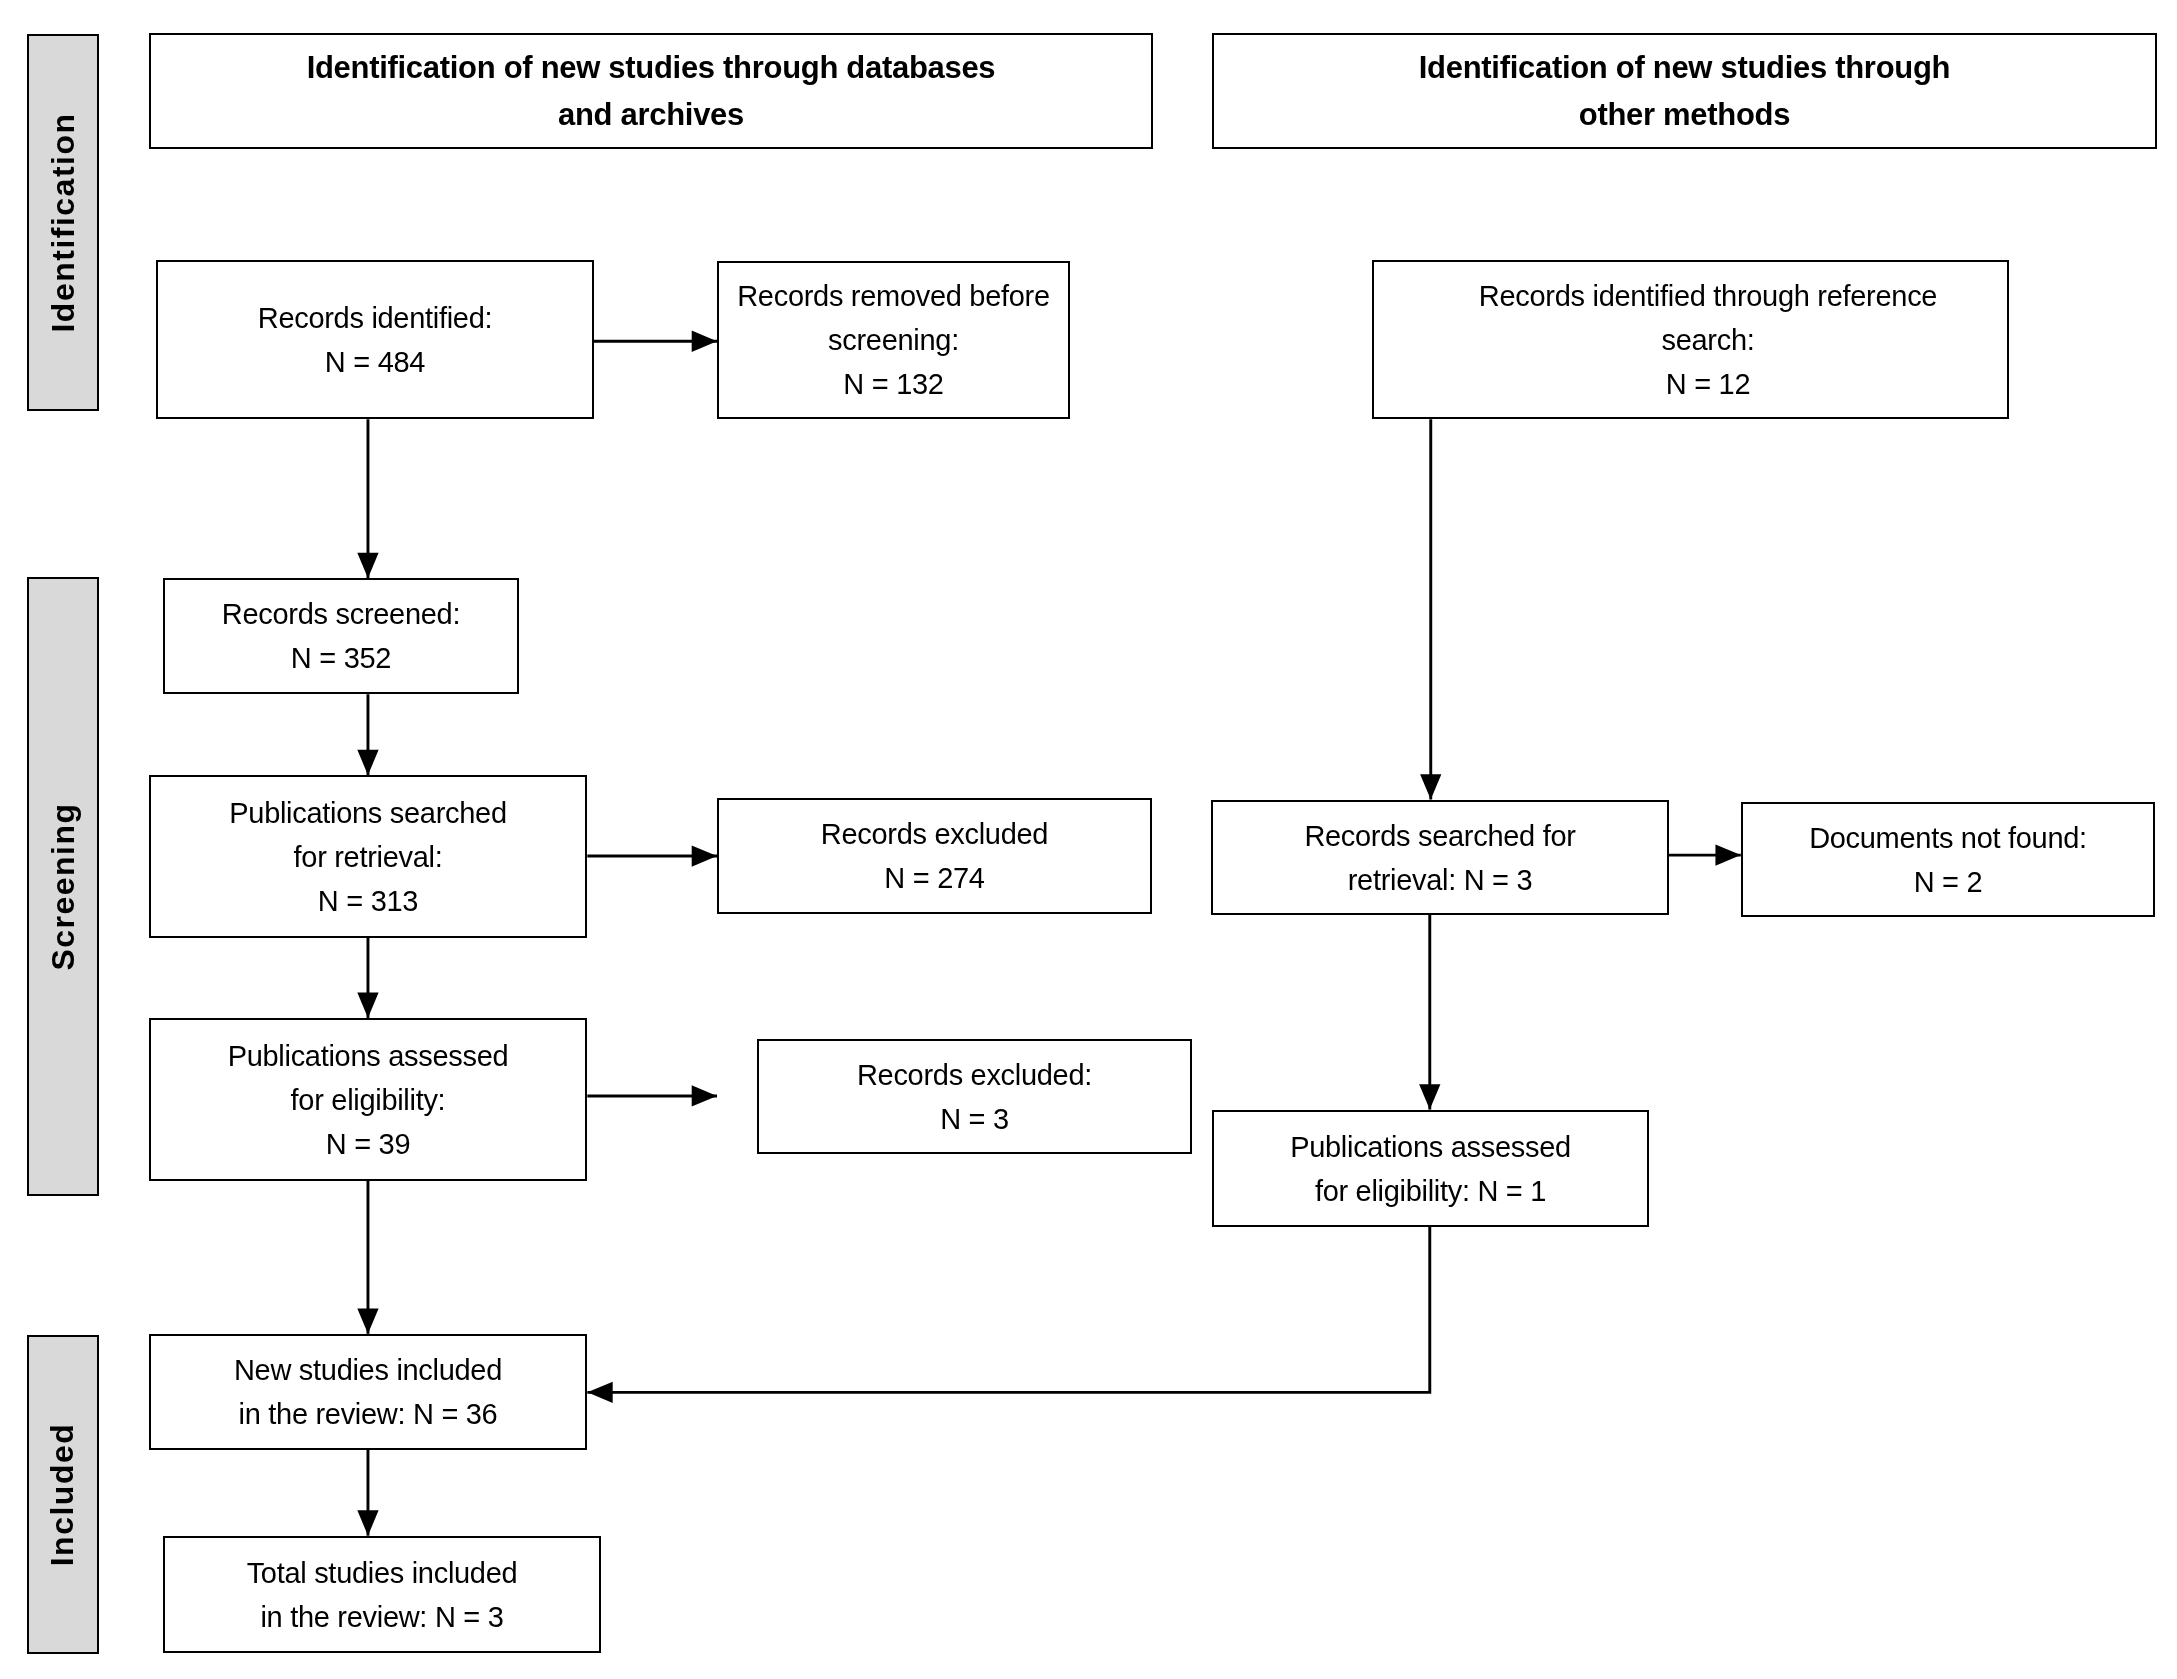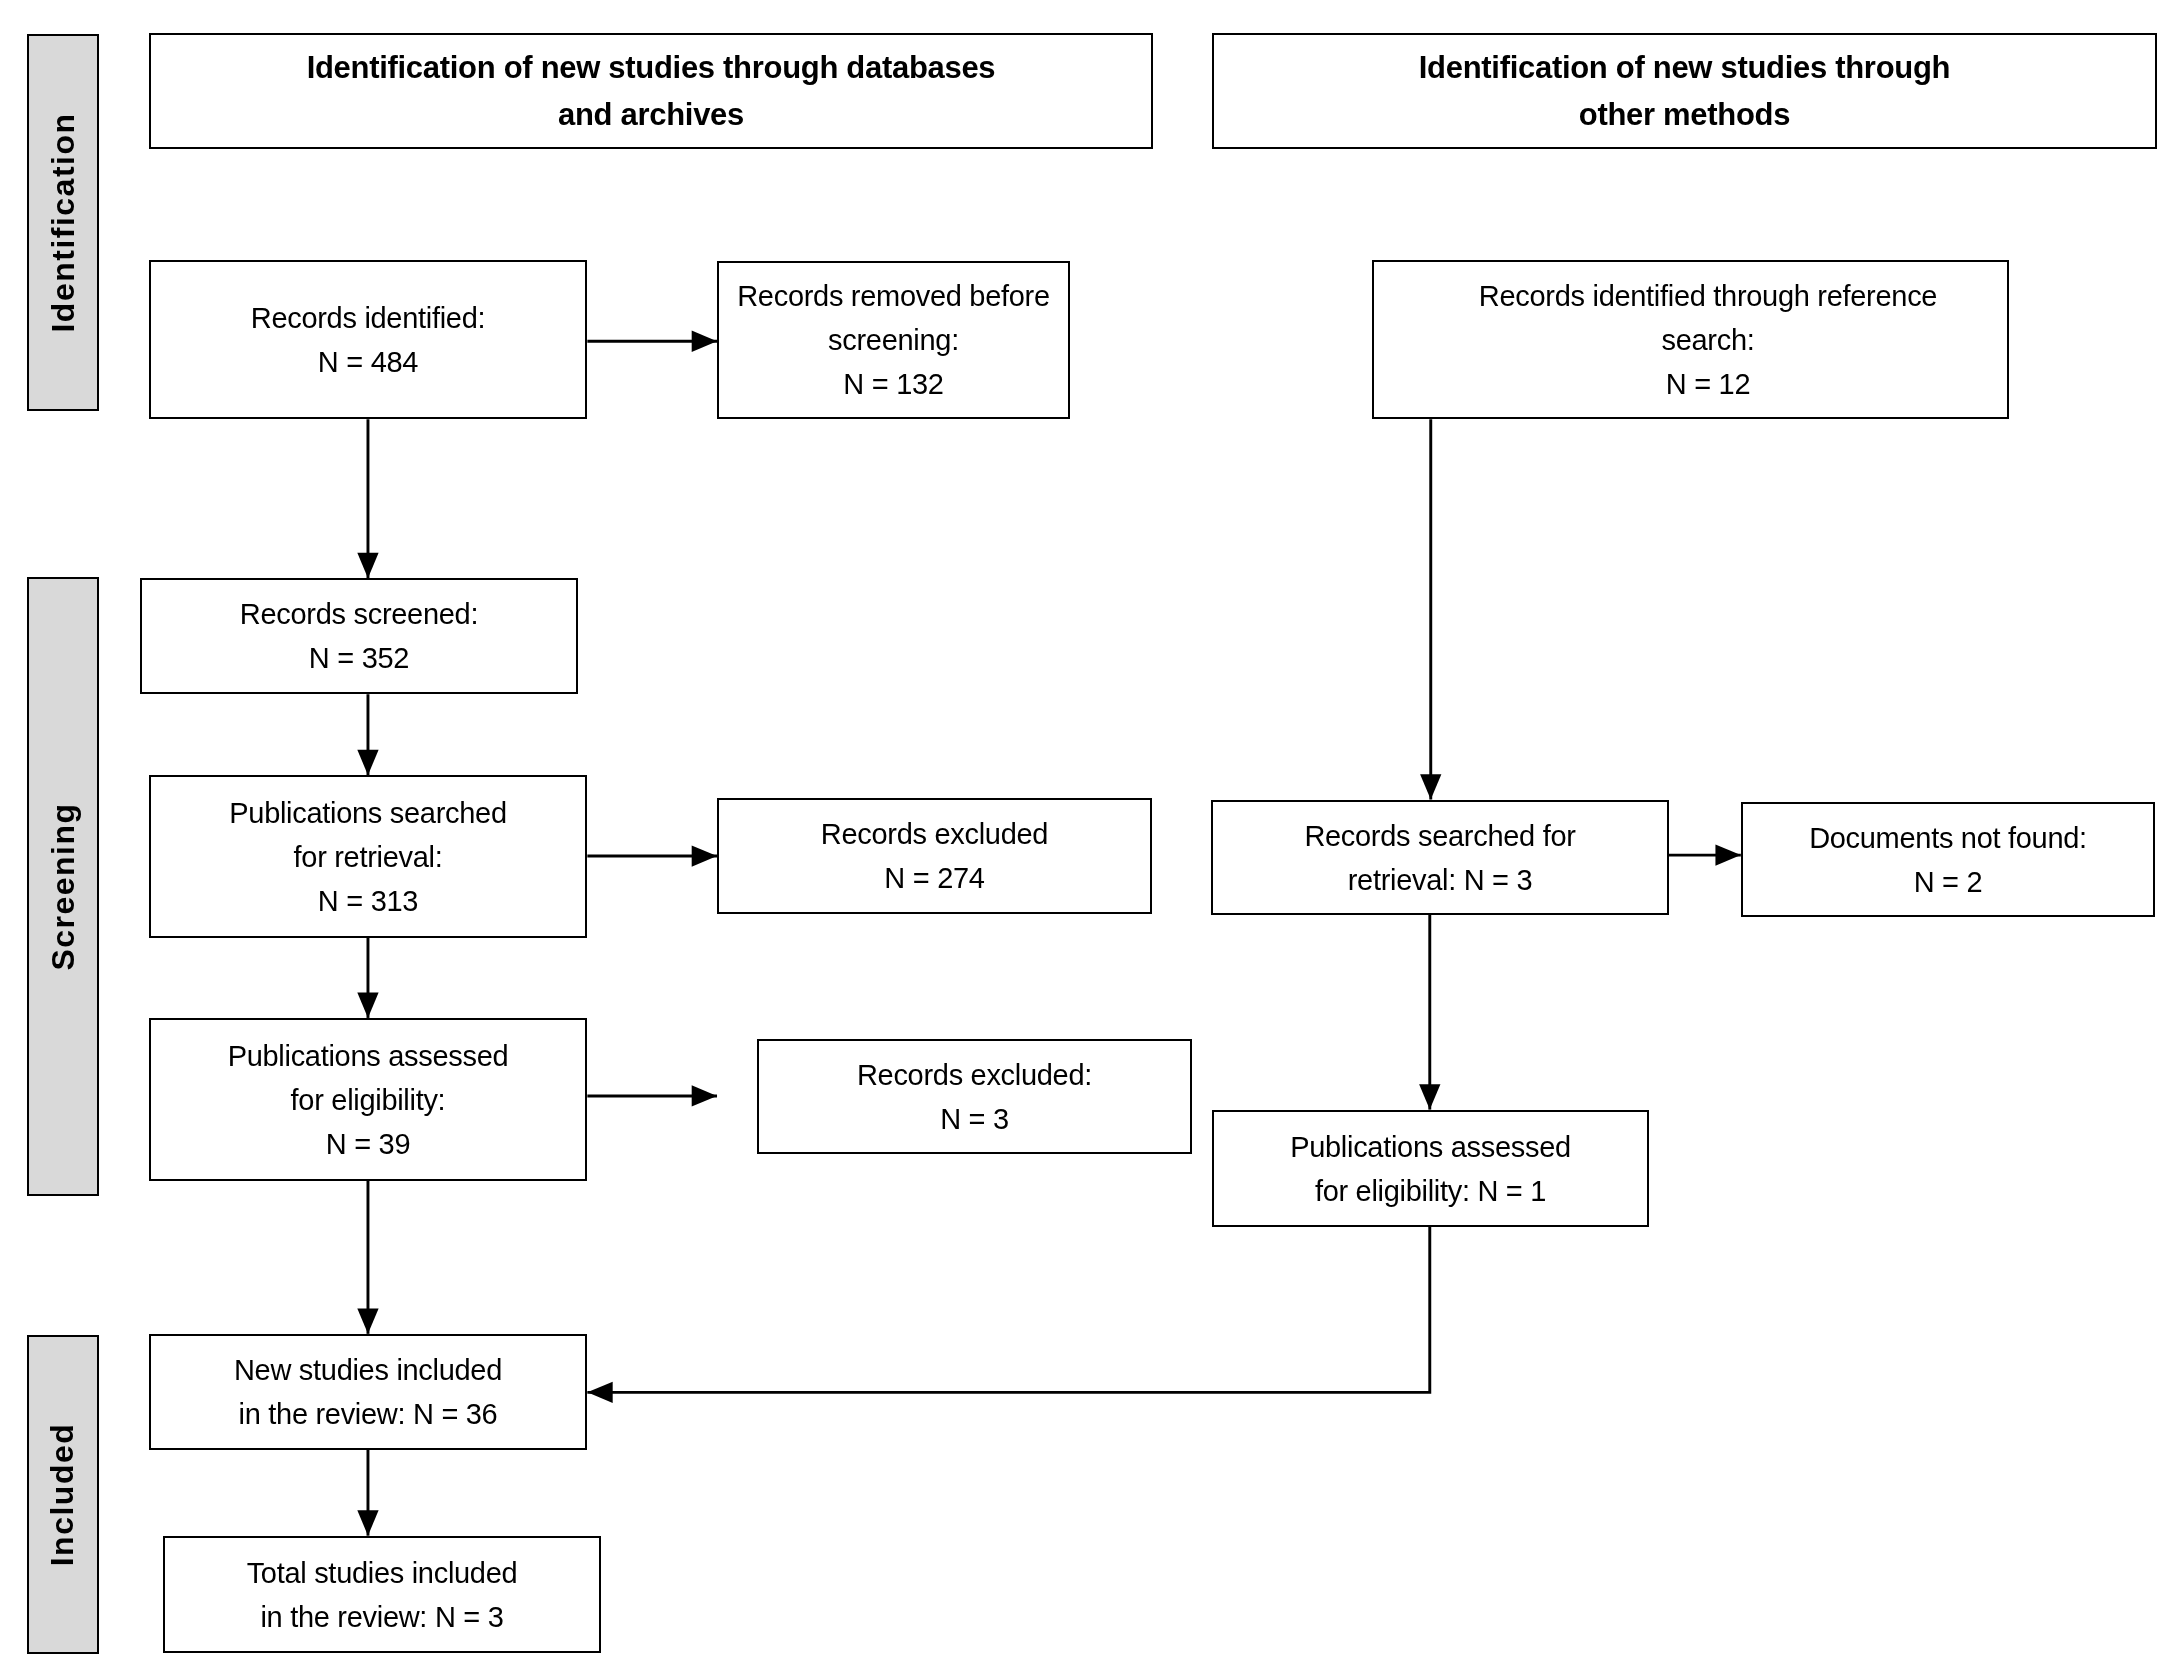--- a/index.html
+++ b/index.html
@@ -76,22 +76,22 @@
   
   #hdr-databases     { left: 149px;  top: 33px; width: 1004px; height: 116px; }
   #hdr-other-methods { left: 1212px; top: 33px; width: 945px;  height: 116px; }
 
   
   #stage-identification { left: 27px; top: 34px;   width: 72px; height: 377px; }
   #stage-screening      { left: 27px; top: 577px;  width: 72px; height: 619px; }
   #stage-included       { left: 27px; top: 1335px; width: 72px; height: 319px; }
 
   
-  #box-records-identified     { left: 149px; top: 260px;  width: 438px; height: 159px; }
-  #box-records-screened       { left: 140px; top: 578px;  width: 438px; height: 116px; }
+  #box-records-identified     { left: 156px; top: 260px;  width: 438px; height: 159px; }
+  #box-records-screened       { left: 163px; top: 578px;  width: 356px; height: 116px; }
   #box-publications-searched  { left: 149px; top: 775px;  width: 438px; height: 163px; }
   #box-publications-assessed  { left: 149px; top: 1018px; width: 438px; height: 163px; }
   #box-new-studies            { left: 149px; top: 1334px; width: 438px; height: 116px; }
   #box-total-studies          { left: 163px; top: 1536px; width: 438px; height: 117px; }
 
   
   #box-records-removed    { left: 717px; top: 261px;  width: 353px; height: 158px; }
   #box-records-excluded-1 { left: 717px; top: 798px;  width: 435px; height: 116px; }
   #box-records-excluded-2 { left: 717px; top: 1039px; width: 435px; height: 115px; margin-left: 40px; }
 

